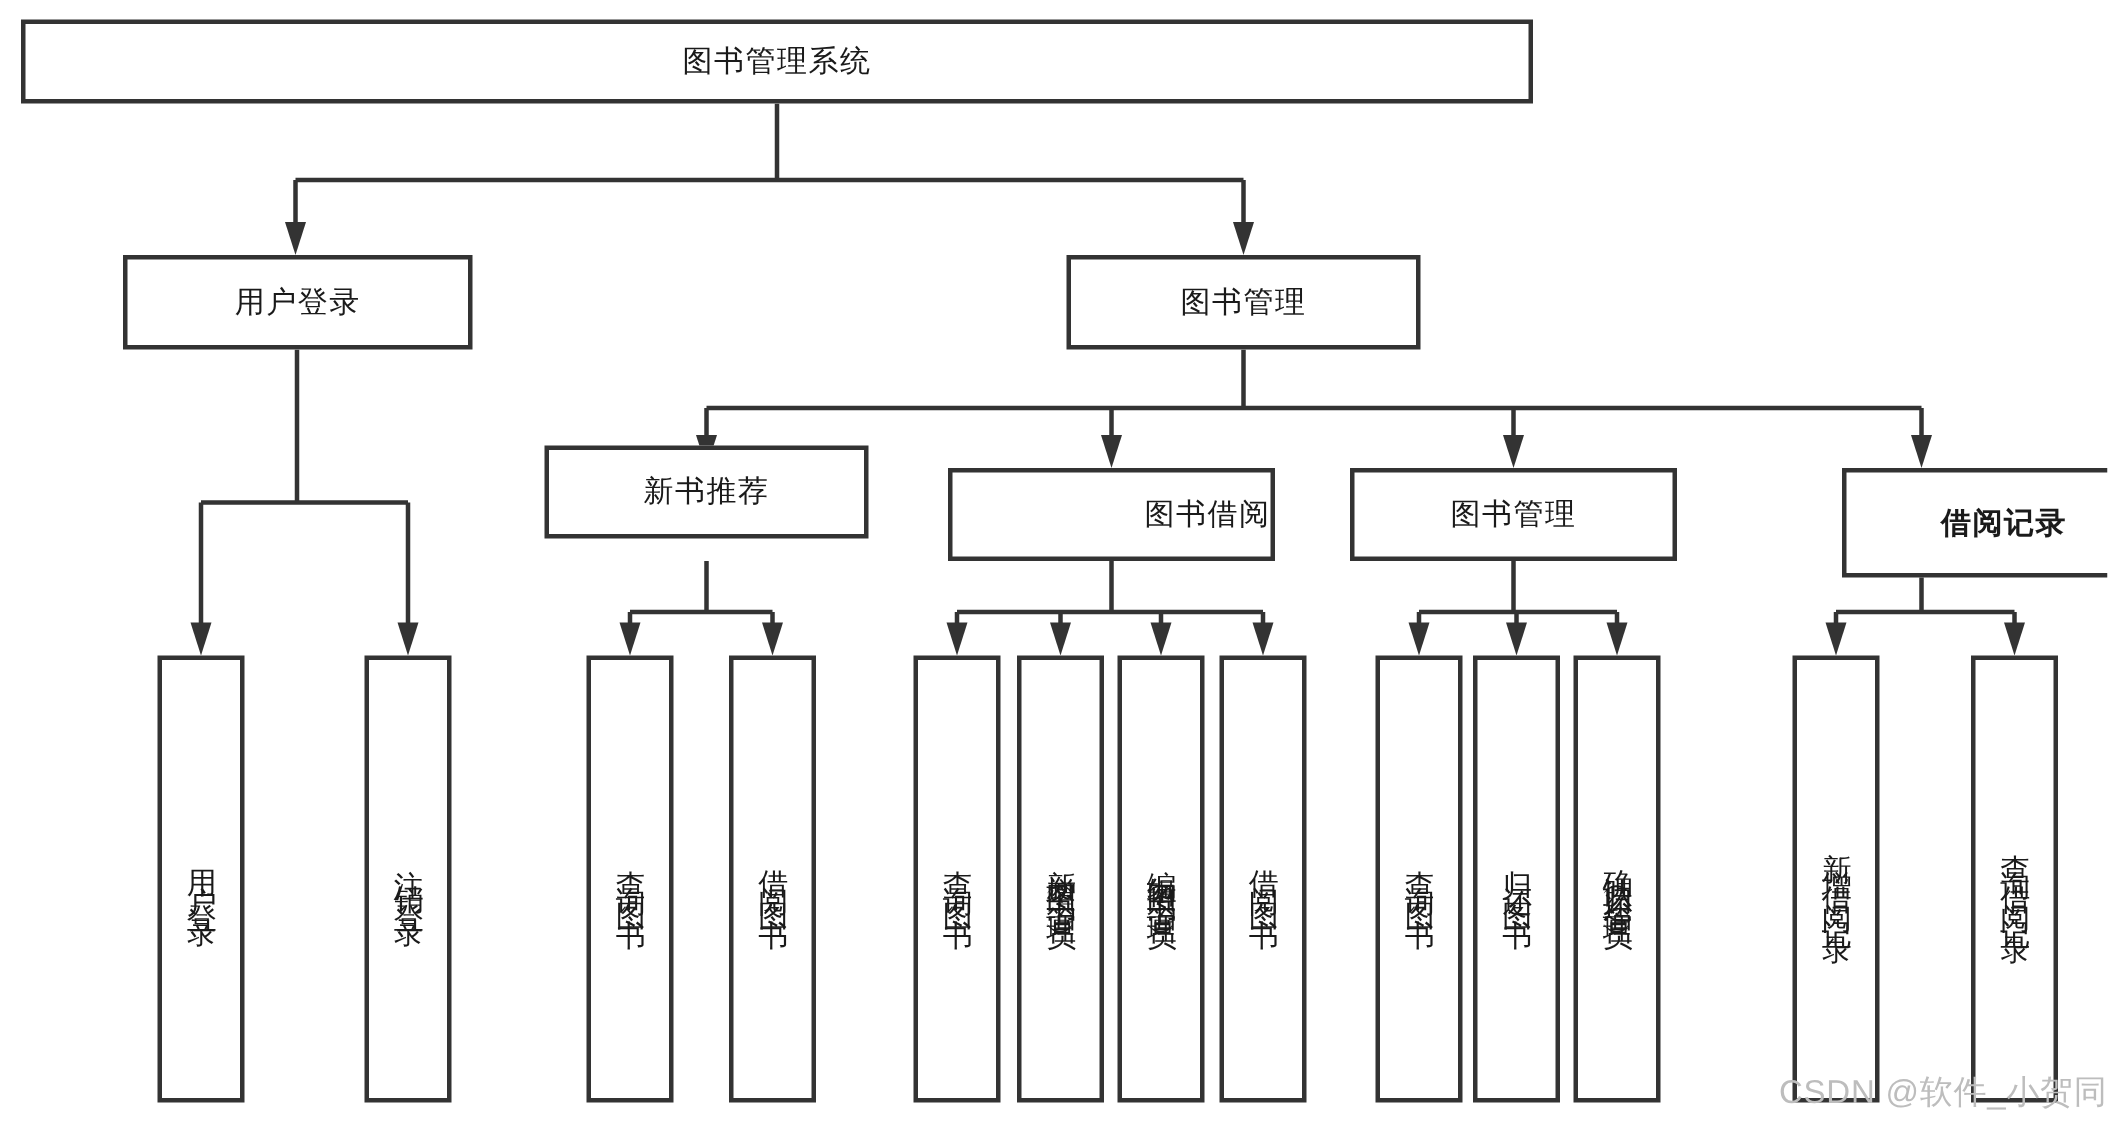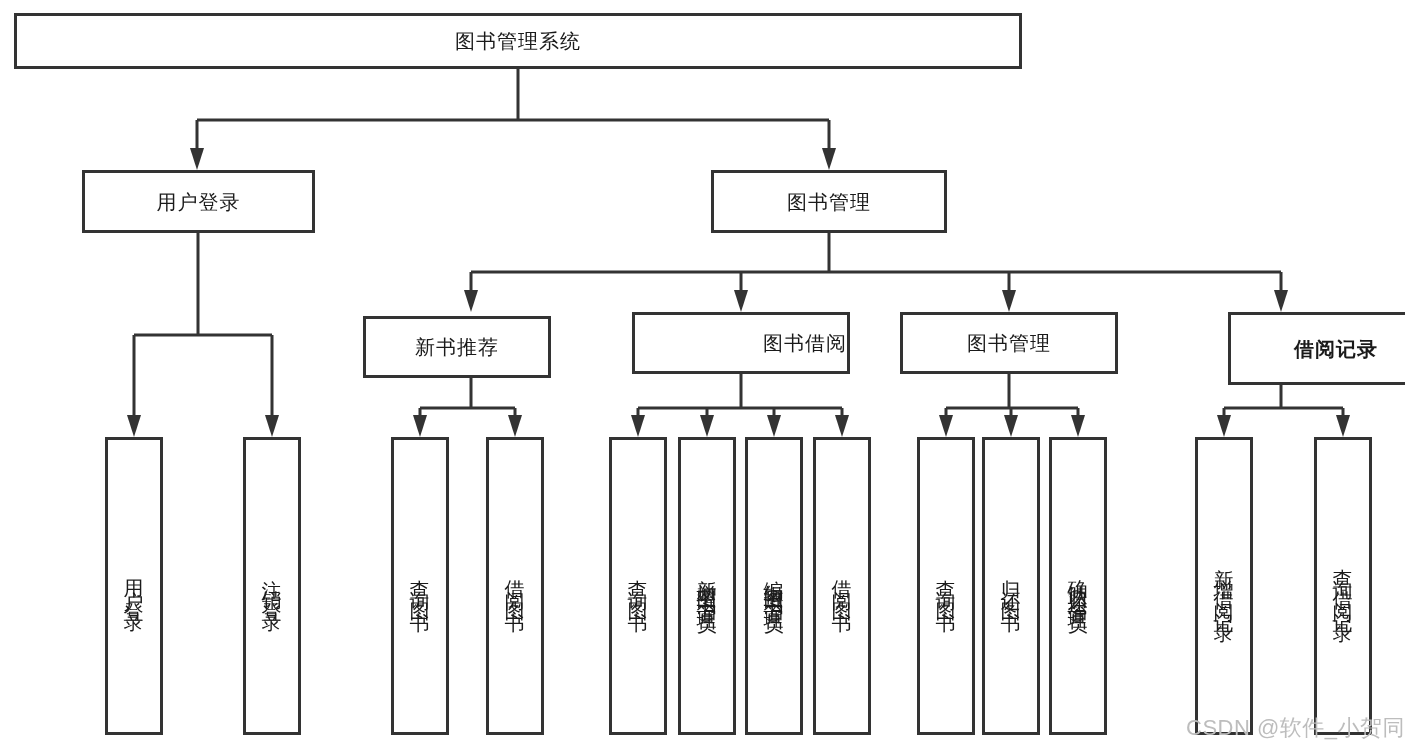--- a/index.html
+++ b/index.html
@@ -46,21 +46,21 @@
     letter-spacing: 11px;
     white-space: normal;
   }
   .leaf--long .label {
     letter-spacing: 5px;
   }
   
   .n-root          { left: 14px;   top: 13px;  width: 1008px; height: 56px; }
   .n-user-login    { left: 82px;   top: 170px; width: 233px;  height: 63px; }
   .n-book-mgmt     { left: 711px;  top: 170px; width: 236px;  height: 63px; }
-  .n-new-books     { left: 363px;  top: 316px; width: 188px;  height: 62px; }
+  .n-new-books     { left: 363px;  top: 297px; width: 216px;  height: 62px; }
   .n-book-borrow   { left: 632px;  top: 312px; width: 218px;  height: 62px; justify-content: flex-end; }
   .n-cur-borrow    { left: 900px;  top: 312px; width: 218px;  height: 62px; }
   .n-borrow-rec    { left: 1228px; top: 312px; width: 216px;  height: 73px; font-weight: bold; }
   .leaf            { top: 437px; width: 58px; height: 298px; }
   .l-1  { left: 105px; }
   .l-2  { left: 243px; }
   .l-3  { left: 391px; }
   .l-4  { left: 486px; }
   .l-5  { left: 609px; }
   .l-6  { left: 678px; }

